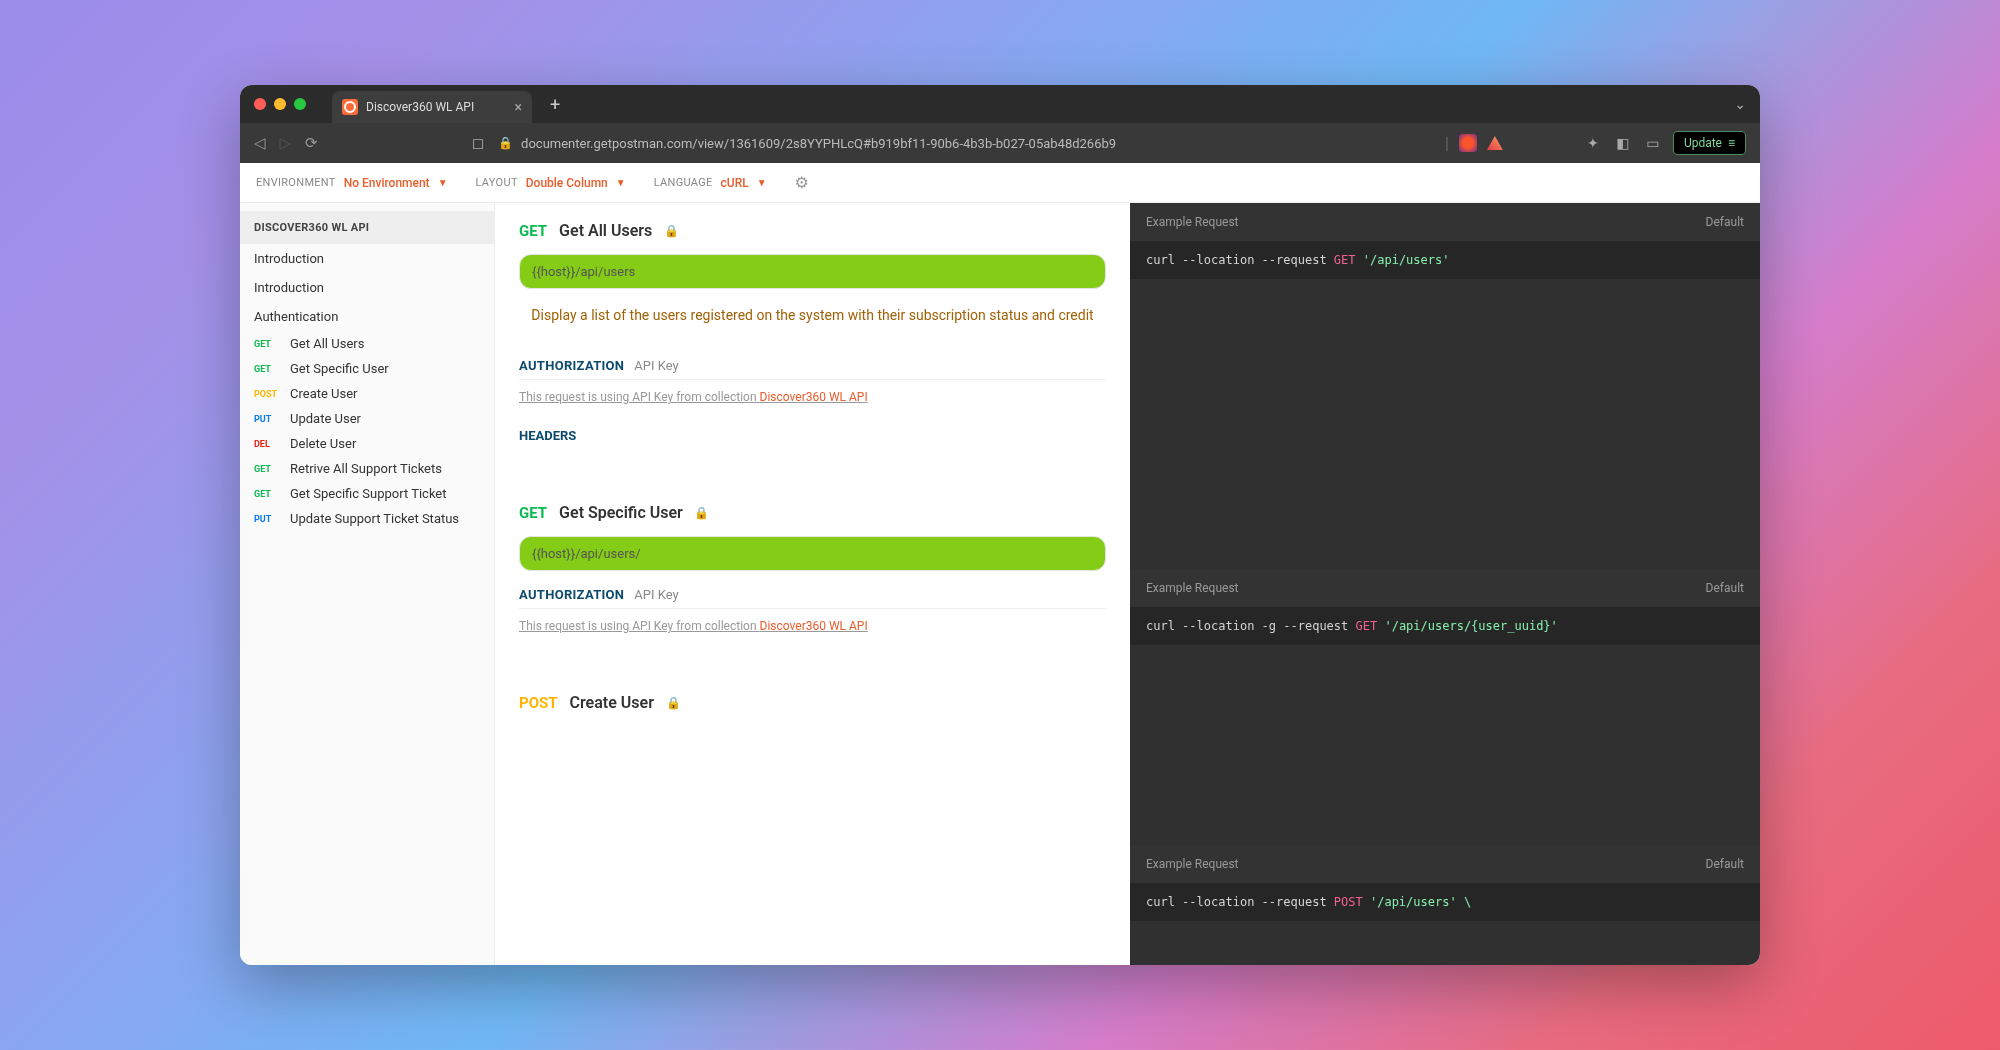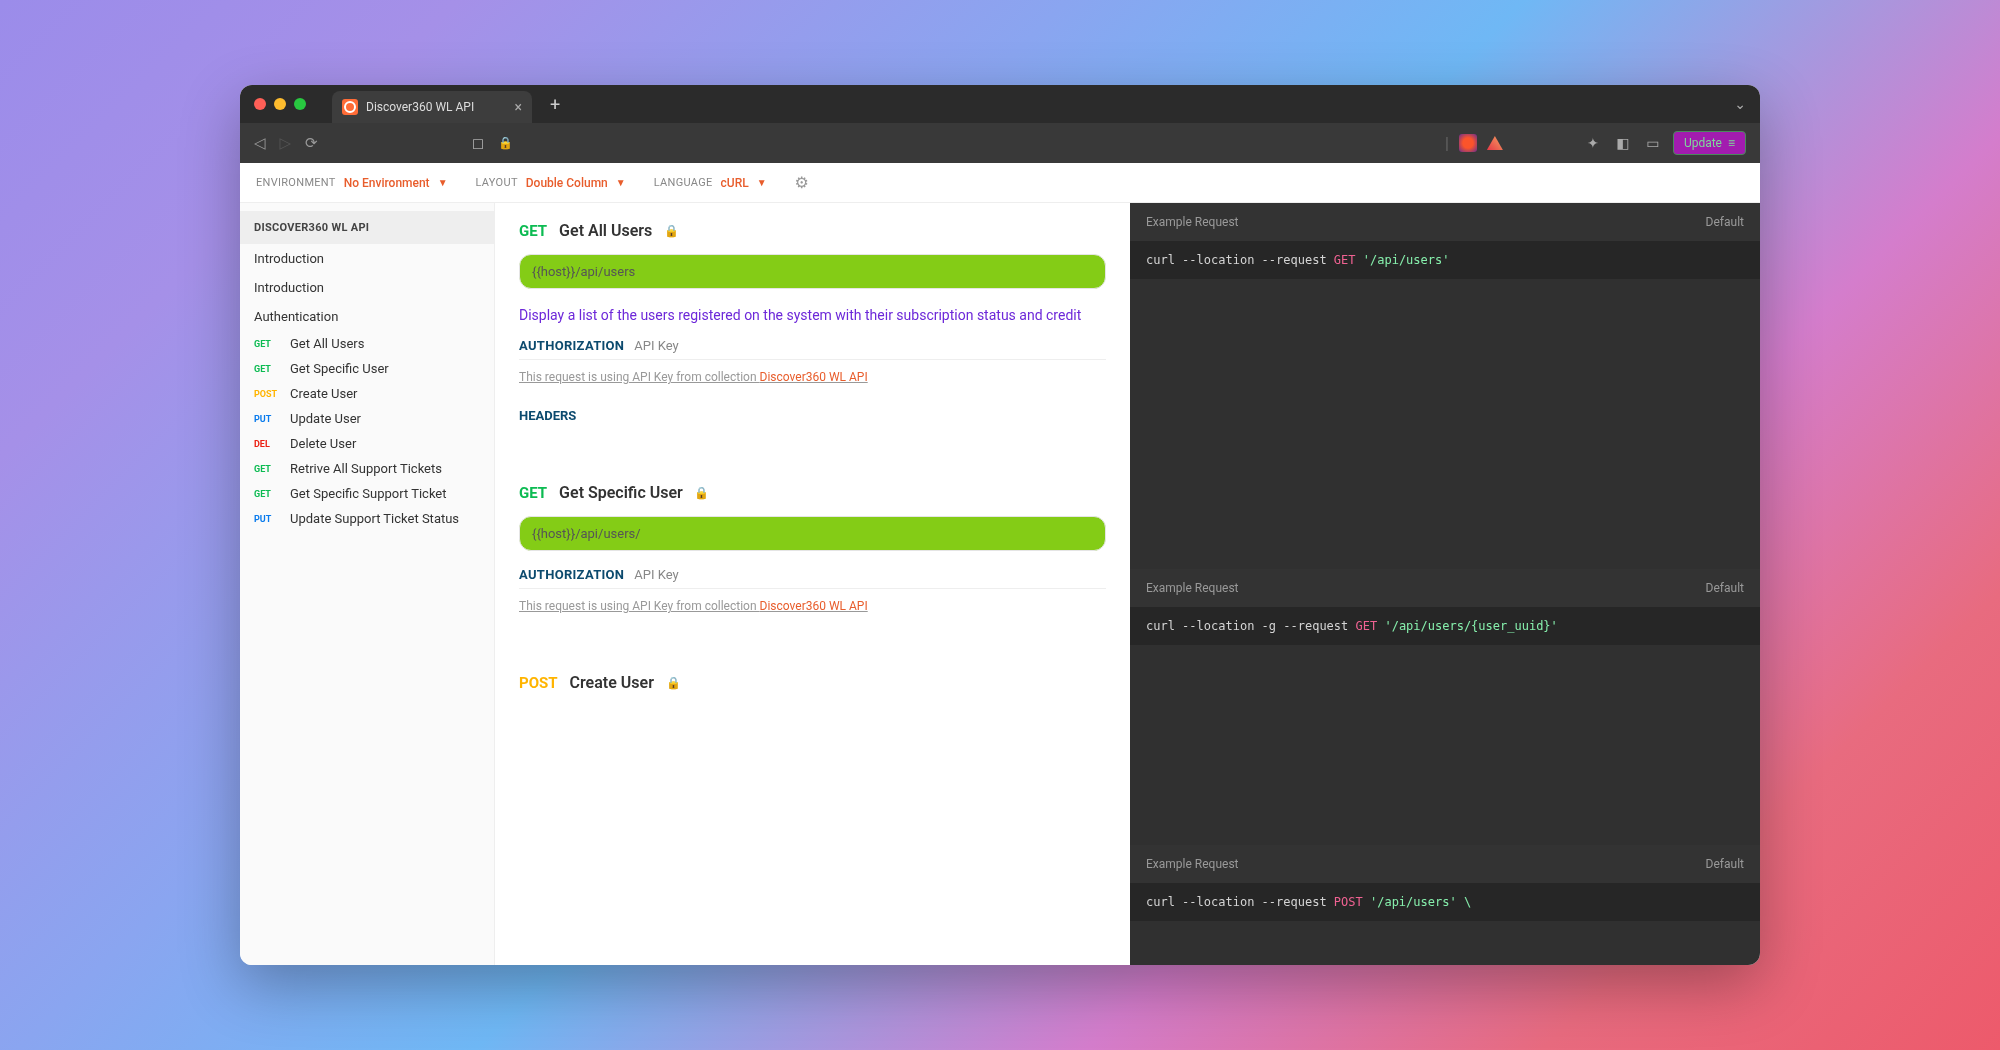--- a/index.html
+++ b/index.html
@@ -66,21 +66,21 @@
 .urlbar .nav-btn.disabled { color:#555; }
 .bookmark-icon { font-size: 15px; }
 .url-field { flex:1; display:flex; align-items:center; gap:8px; font-size:13px; color:#bbb; }
 .lock { font-size:12px; }
 .url-text { font-family: inherit; }
 .ext-icons { display:flex; gap:10px; align-items:center; }
 .ext-icon { width:20px; height:20px; display:flex; align-items:center; justify-content:center; font-size:14px;}
 .brave-shield { width:18px; height:18px; background: radial-gradient(circle, #fb542b 40%, #662d91 100%); border-radius:3px;}
 .brave-tri { width:16px; height:14px; background: linear-gradient(45deg,#e63946,#f4a261); clip-path: polygon(50% 0, 100% 100%, 0 100%);}
 .update-btn {
-  background: #a21caf;
+  background: #000000;
   border: 1px solid #4a8a5c;
   color: #7fd99a;
   padding: 4px 10px;
   border-radius: 4px;
   font-size: 12px;
   display:flex;
   align-items:center;
   gap:6px;
   cursor:pointer;
 }
@@ -162,21 +162,21 @@
 .url-box {
   border:1px solid #e5e5e5;
   border-radius:12px;
   padding:9px 12px;
   font-size:13px;
   color:#555;
   background:#84cc16;
   margin-bottom:16px;
   font-family: inherit;
 }
-.desc { font-size:14px; color:#6d28d9; line-height:1.5; margin-bottom:12px;}
+.desc { font-size:14px; color:#a16207; line-height:1.5; margin-bottom:32px;text-align:center;}
 .section-head {
   display:flex;
   align-items:center;
   gap:10px;
   border-bottom:1px solid #eee;
   padding-bottom:6px;
   margin-bottom:10px;
 }
 .section-title { font-weight:700; font-size:13px; color:#0c4a6e; letter-spacing:0.3px;}
 .section-sub { font-size:13px; color:#888;}
@@ -231,20 +231,21 @@
     <div class="titlebar-right">⌄</div>
   </div>
 
   <div class="urlbar">
     <span class="nav-btn">◁</span>
     <span class="nav-btn disabled">▷</span>
     <span class="nav-btn">⟳</span>
     <span class="bookmark-icon" style="margin-left:140px">◻</span>
     <div class="url-field">
       <span class="lock">🔒</span>
+      <span class="url-text">documenter.getpostman.com/view/1361609/2s8YYPHLcQ#b919bf11-90b6-4b3b-b027-05ab48d266b9</span>
     </div>
     <div class="ext-icons">
       <span style="color:#666">|</span>
       <div class="brave-shield"></div>
       <div class="brave-tri"></div>
       <span style="width:60px"></span>
       <span class="ext-icon">✦</span>
       <span class="ext-icon">◧</span>
       <span class="ext-icon">▭</span>
       <div class="update-btn">

